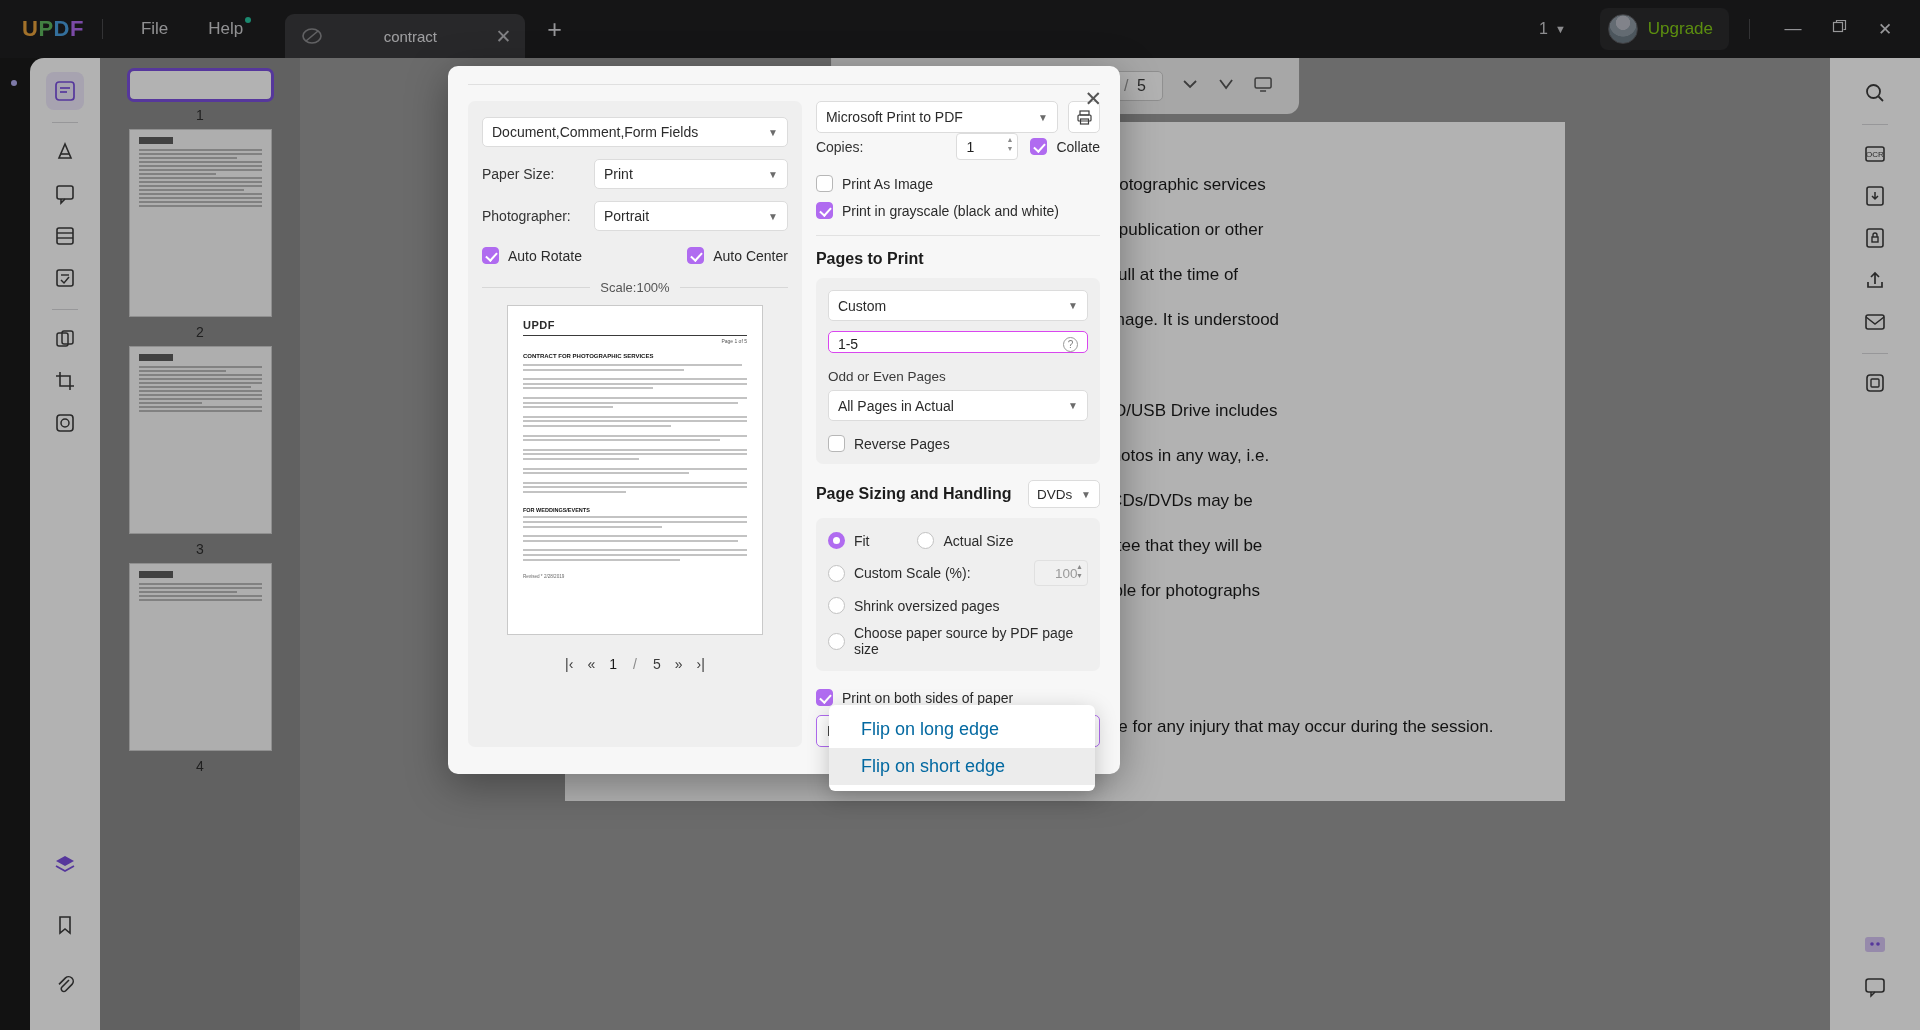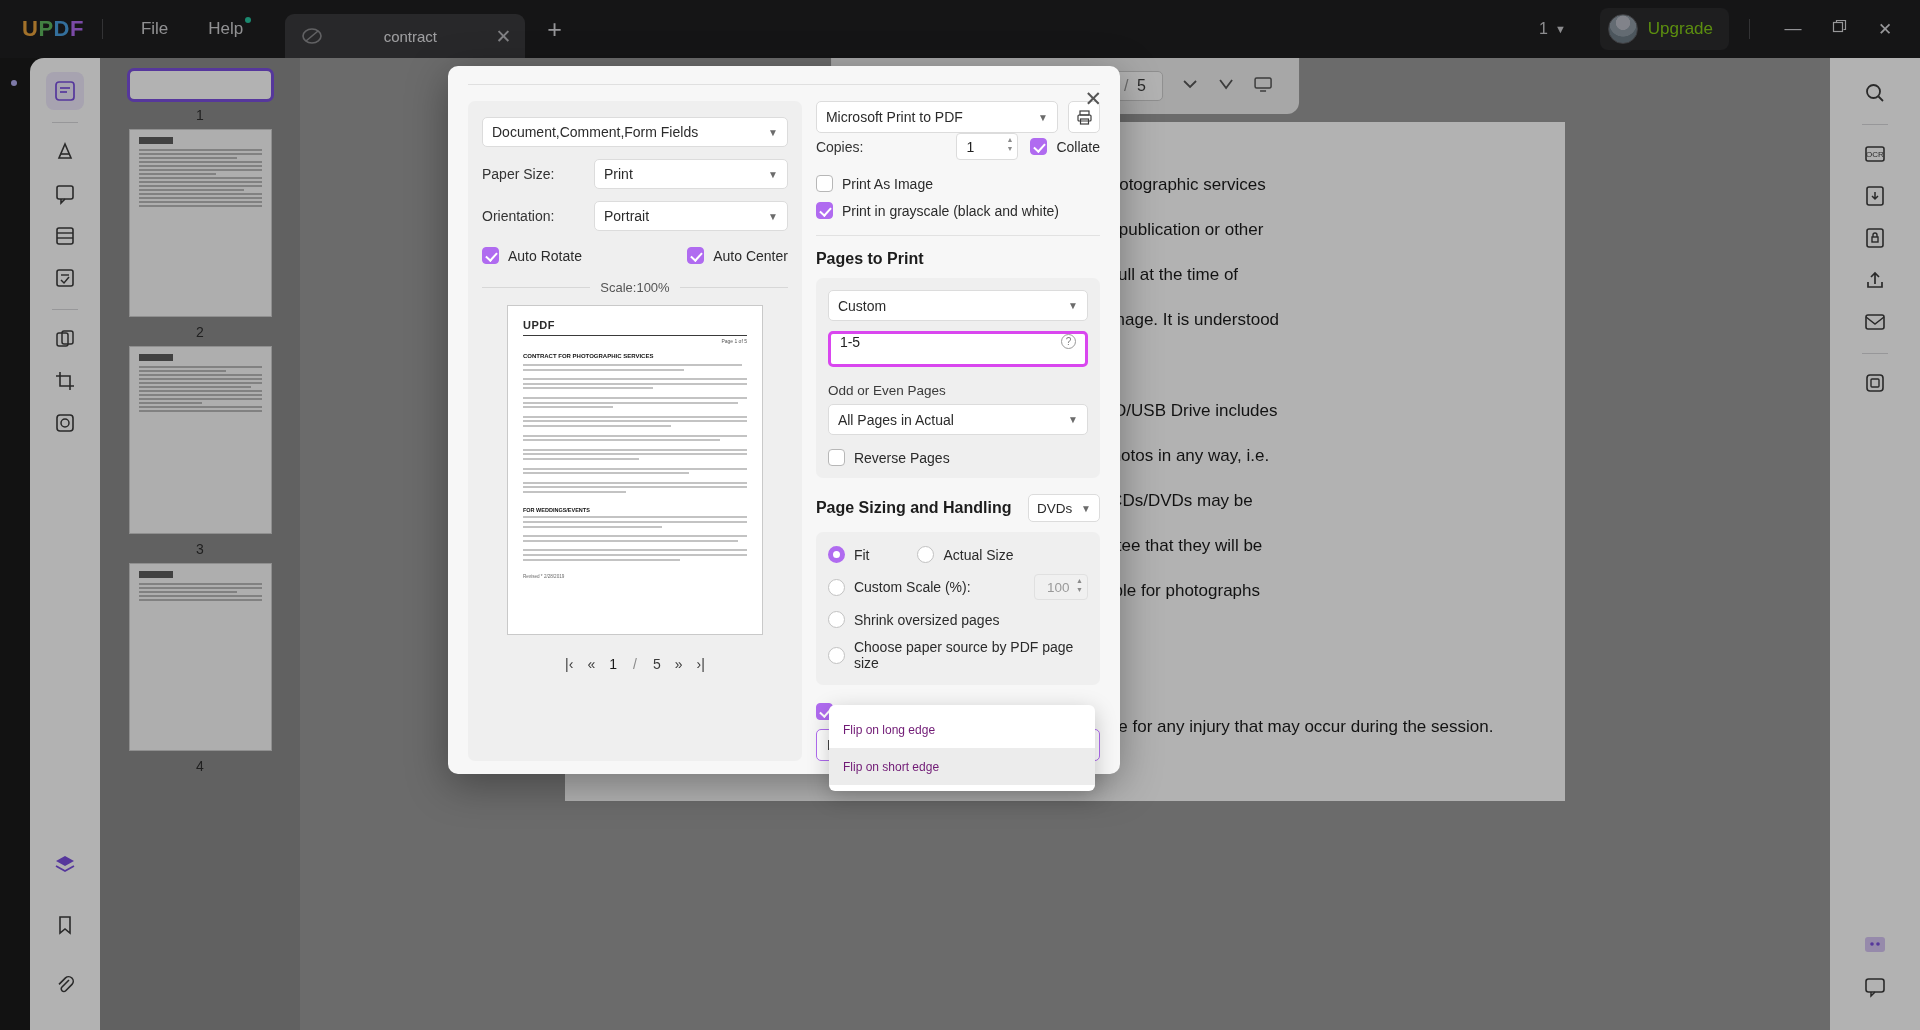--- a/index.html
+++ b/index.html
@@ -205,58 +205,58 @@
     position: absolute; right: 4px; top: 2px; display: flex; flex-direction: column;
     gap: 2px; color: #8b8b8b; font-size: 7px; line-height: 1; cursor: pointer;
   }
   .collate { display: flex; align-items: center; margin-left: 12px; text-align: center; }
   .rhr { height: 1px; background: #e2e2e2; margin: 16px 0 0; }
   .secttl { font-size: 16px; font-weight: bold; color: #1c1c1c; margin: 14px 0 10px; }
   .secttl-row { display: flex; align-items: center; justify-content: space-between; margin: 16px 0 10px; }
   .sizecard { background: #efefef; border-radius: 7px; padding: 12px; }
   .sel-lg { height: 31px; }
   .rngbox {
-    background: #fff; border: 3px solid #d946ef; border-radius: 5px; height: 36px;
-    display: flex; align-items: flex-start; padding: 0 9px; font-size: 14px; color: #222;
+    background: #fff; border: 1px solid #d946ef; border-radius: 5px; height: 22px;
+    display: flex; align-items: flex-end; padding: 0 9px; font-size: 14px; color: #222;
     margin-top: 10px;
   }
   .help { margin-left: auto; width: 15px; height: 15px; border-radius: 50%;
     border: 1.3px solid #9a9a9a; color: #7d7d7d; font-size: 10px; text-align: center;
     line-height: 13px; cursor: pointer; }
   .sublbl { font-size: 13.5px; color: #3a3a3a; margin: 16px 0 6px; }
   .rd {
     width: 17px; height: 17px; border-radius: 50%; border: 1.6px solid #c2c2c2;
     background: #fff; margin-right: 9px; flex: none; position: relative; cursor: pointer;
   }
   .rd.on { border: 5px solid #b06bf0; background: #fff; }
   .radrow { display: flex; align-items: center; margin-top: 11px; }
   .radlab { font-size: 14px; color: #2b2b2b; }
   .sm-spin {
     margin-left: auto; width: 54px; height: 26px; background: #f0f0f0;
     border: 1px solid #e0e0e0; border-radius: 4px; display: flex; align-items: center;
-    padding-left: 12px; font-size: 13.5px; color: #9a9a9a; position: relative;
+    padding-left: 20px; font-size: 13.5px; color: #9a9a9a; position: relative;
   }
   .selbox-sm {
     width: 72px; height: 28px; background: #fff; border: 1px solid #dcdcdc;
     border-radius: 5px; display: flex; align-items: center; padding: 0 8px;
     font-size: 13.5px; color: #2b2b2b; cursor: pointer;
   }
   .flip-sel {
     margin-top: 9px; height: 32px; background: #fff; border: 1.4px solid #b06bf0;
     border-radius: 5px; display: flex; align-items: center; padding: 0 10px;
     font-size: 14px; color: #1f1f1f; cursor: pointer;
   }
   .dropmenu {
     position: absolute; left: 829px; top: 705px; width: 266px; background: #fff;
     border-radius: 6px; box-shadow: 0 6px 22px rgba(0,0,0,.22); padding: 6px 0;
     z-index: 30;
   }
   .dropitem {
-    height: 37px; display: flex; align-items: center; padding: 0 14px;
-    font-size: 12px; color: #701a75; cursor: pointer;
+    height: 37px; display: flex; align-items: center; padding: 0 32px;
+    font-size: 18px; color: #0369a1; cursor: pointer;
   }
   .dropitem.hl { background: #ececec; }
 </style>
 </head>
 <body>
 
 <div id="app">
 
   <div class="titlebar">
     <div class="logo">
@@ -592,21 +592,21 @@
 
         <div class="frow">
           <span class="flabel">Paper Size:</span>
           <span class="sel">
             <span>Print</span>
             <span class="cv">▼</span>
           </span>
         </div>
 
         <div class="frow">
-          <span class="flabel">Orientation:</span>
+          <span class="flabel">Photographer:</span>
           <span class="sel">
             <span>Portrait</span>
             <span class="cv">▼</span>
           </span>
         </div>
 
         <div class="cbrow">
           <span class="cb on"></span>
           <span class="cblab">Auto Rotate</span>
           <span style="flex:1"></span>

